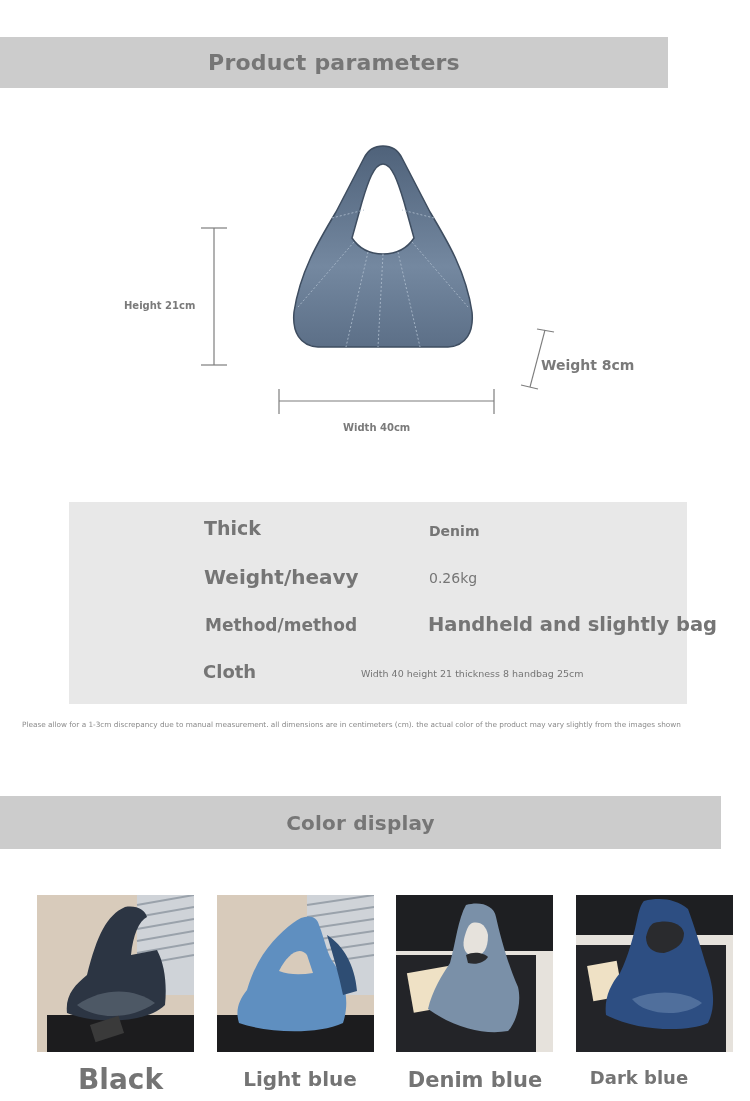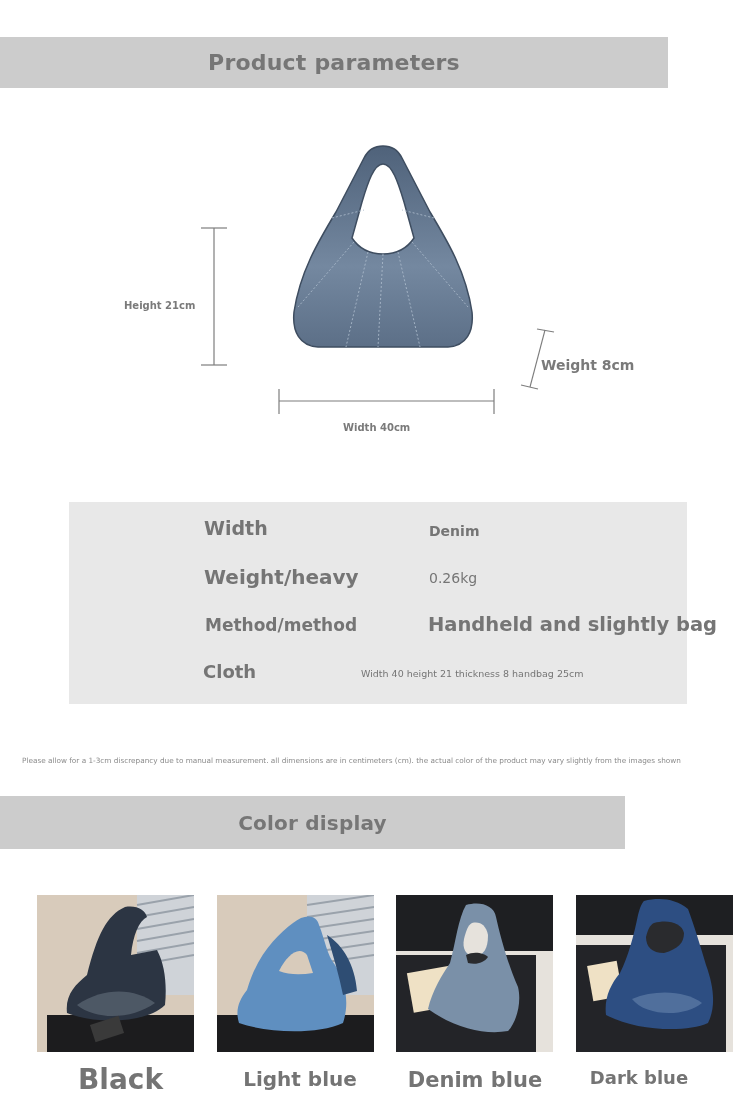--- a/index.html
+++ b/index.html
@@ -6,21 +6,21 @@
   body { width:750px; height:1101px; position:relative; overflow:hidden;
          font-family:"DejaVu Sans", "Liberation Sans", sans-serif; color:#7a7a7a; }
   .abs { position:absolute; }
   .section-bar { position:absolute; left:0; background:#cccccc; display:flex;
                  align-items:center; justify-content:center; }
   .section-title { font-weight:bold; color:#767676; font-size:22px; letter-spacing:0.2px; }
   .dim-label { position:absolute; font-weight:bold; font-size:10px; color:#7a7a7a; white-space:nowrap; }
   .param-table { position:absolute; left:69px; top:502px; width:618px; height:202px; background:#e8e8e8; }
   .p-label { position:absolute; font-weight:bold; color:#757575; white-space:nowrap; }
   .p-value { position:absolute; color:#757575; white-space:nowrap; }
-  .note { position:absolute; left:22px; top:720px; font-size:7.3px; color:#8a8a8a; white-space:nowrap;margin-top:36px; }
+  .note { position:absolute; left:22px; top:720px; font-size:7.3px; color:#8a8a8a; white-space:nowrap; }
   .swatch { position:absolute; top:895px; width:157px; height:157px; overflow:hidden; }
   .swatch svg { display:block; }
   .swatch-label { position:absolute; font-weight:bold; color:#747474; white-space:nowrap; text-align:center; }
 </style>
 </head>
 <body>
 
 <div class="section-bar" style="top:37px; width:668px; height:51px;">
   <span class="section-title">Product parameters</span>
 </div>
@@ -70,35 +70,35 @@
   <svg width="38" height="64">
     <line x1="18" y1="2" x2="35" y2="5" stroke="#7d7d7d" stroke-width="1.1"></line>
     <line x1="26" y1="3" x2="11" y2="60" stroke="#7d7d7d" stroke-width="1.1"></line>
     <line x1="2" y1="58" x2="19" y2="62" stroke="#7d7d7d" stroke-width="1.1"></line>
   </svg>
 </div>
 <div class="dim-label" style="left:541px; top:357px; font-size:14px;">Weight 8cm</div>
 
 <div class="param-table"></div>
 
-<div class="p-label" style="left:204px; top:517px; font-size:19px;">Width</div>
+<div class="p-label" style="left:204px; top:517px; font-size:19px;">Thick</div>
 <div class="p-value" style="left:429px; top:523px; font-size:14px; font-weight:bold;">Denim</div>
 
 <div class="p-label" style="left:204px; top:565px; font-size:20px;">Weight/heavy</div>
 <div class="p-value" style="left:429px; top:570px; font-size:14px;">0.26kg</div>
 
 <div class="p-label" style="left:205px; top:615px; font-size:17px;">Method/method</div>
 <div class="p-value" style="left:428px; top:613px; font-size:19.5px; font-weight:bold;">Handheld and slightly bag</div>
 
 <div class="p-label" style="left:203px; top:661px; font-size:18px;">Cloth</div>
 <div class="p-value" style="left:361px; top:668px; font-size:9.5px;">Width 40 height 21 thickness 8 handbag 25cm</div>
 
 <div class="note">Please allow for a 1-3cm discrepancy due to manual measurement. all dimensions are in centimeters (cm). the actual color of the product may vary slightly from the images shown</div>
 
-<div class="section-bar" style="top:796px; width:625px; height:53px;">
+<div class="section-bar" style="top:796px; width:721px; height:53px;">
   <span class="section-title" style="font-size:20px;">Color display</span>
 </div>
 
 <div class="swatch" style="left:37px;">
   <svg width="157" height="157">
     <rect width="157" height="157" fill="#d8cbbb"></rect>
     <rect x="100" y="0" width="57" height="100" fill="#cfd3d8"></rect>
     <g stroke="#9aa2ab" stroke-width="2">
       <line x1="100" y1="10" x2="157" y2="0"></line>
         <line x1="100" y1="22" x2="157" y2="12"></line>

